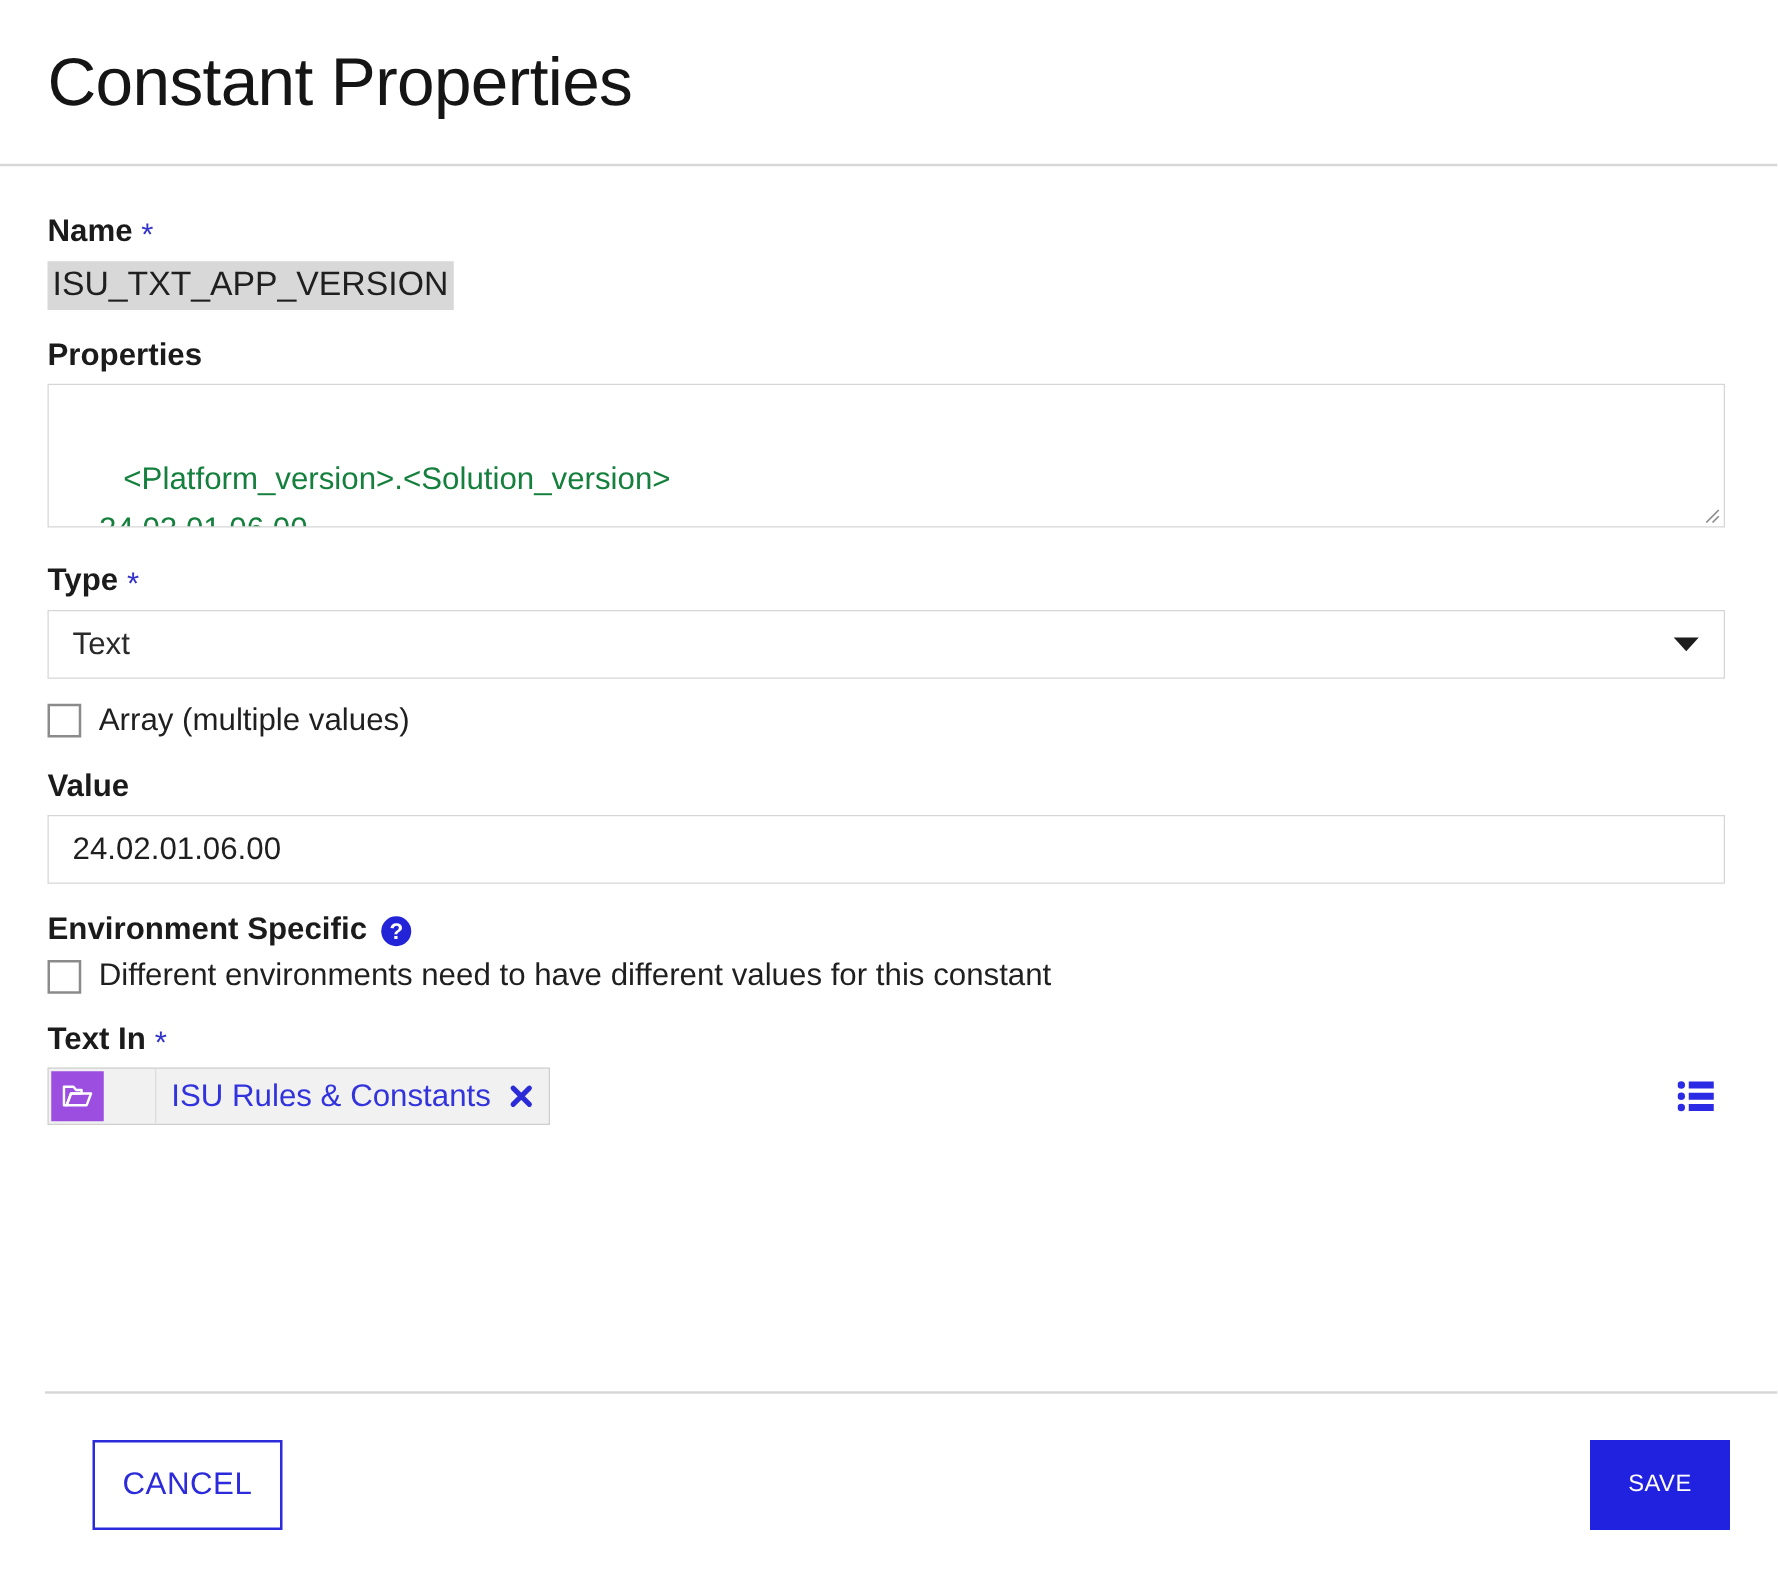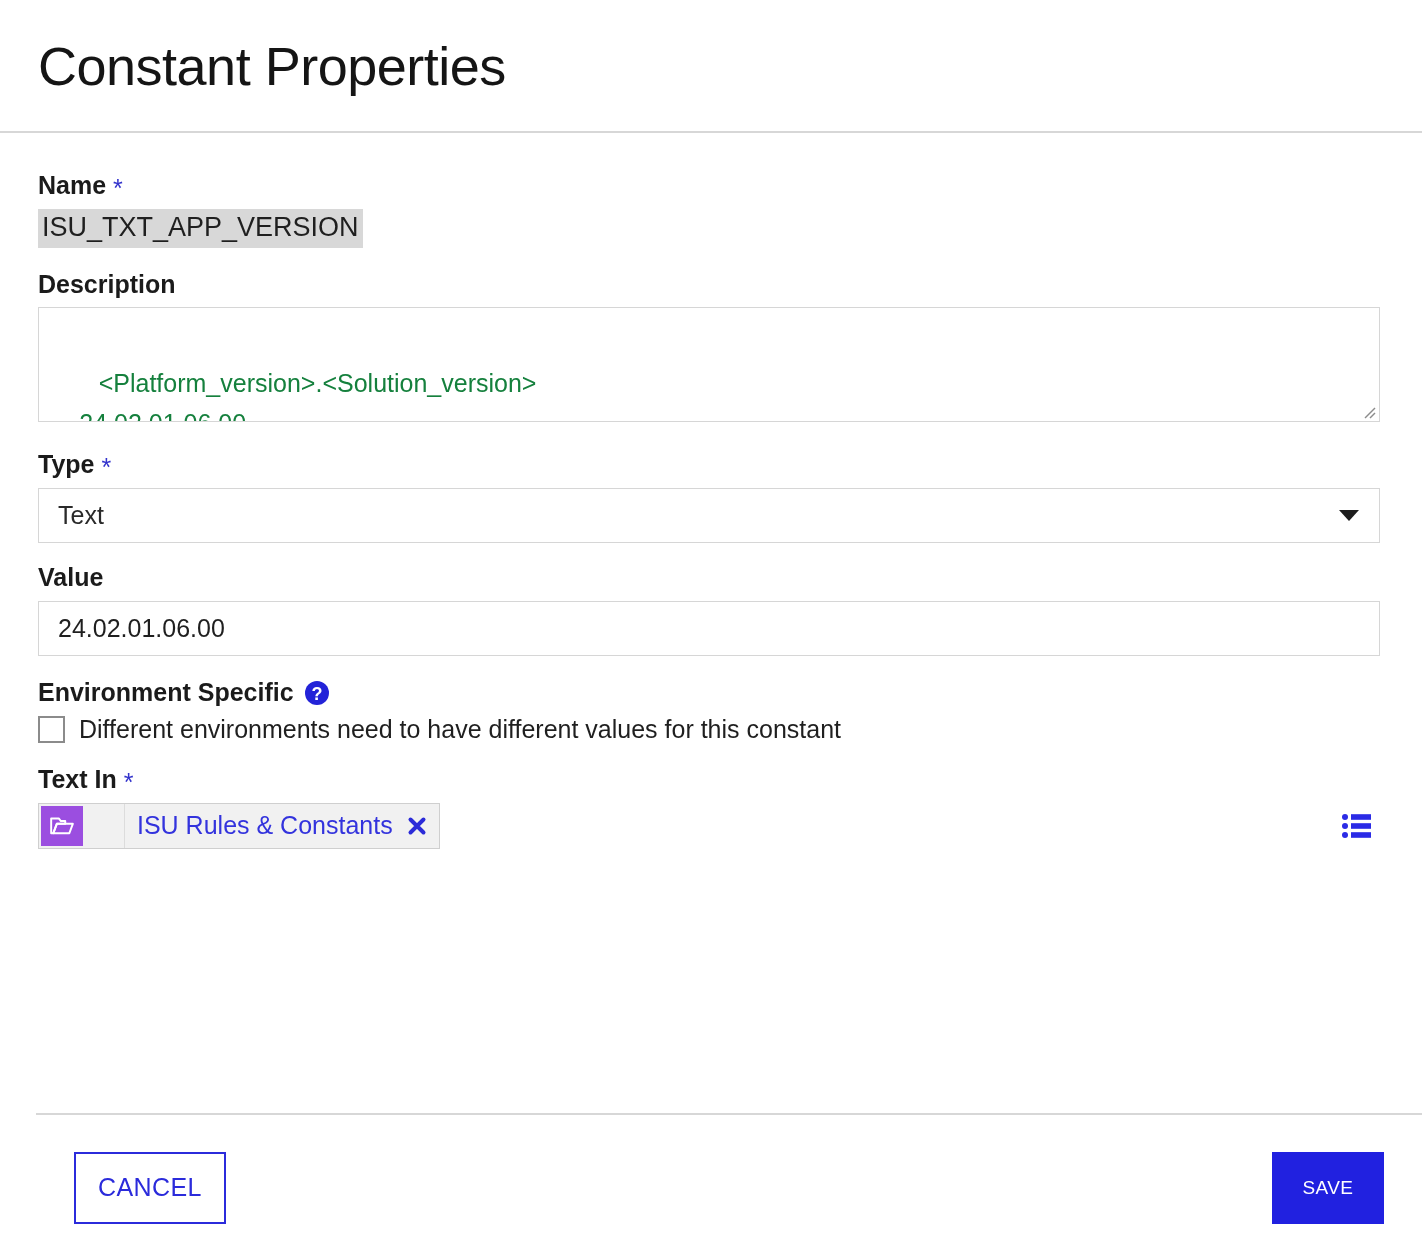--- a/index.html
+++ b/index.html
@@ -268,21 +268,21 @@
 
     
     <div class="field-label">
       <span>Name</span>
       <span class="req-star">*</span>
     </div>
     <div class="name-value">ISU_TXT_APP_VERSION</div>
 
     
     <div class="field-label">
-      <span>Description</span>
+      <span>Properties</span>
     </div>
     <div class="desc-box">
       <span>&lt;Platform_version&gt;.&lt;Solution_version&gt;
  - 24.02.01.06.00</span>
       <svg class="resize-grip" viewBox="0 0 16 16">
         <line x1="15" y1="5" x2="5" y2="15" stroke="#8c8c8c" stroke-width="1.4"></line>
         <line x1="15" y1="10" x2="10" y2="15" stroke="#8c8c8c" stroke-width="1.4"></line>
       </svg>
     </div>
 
@@ -290,20 +290,24 @@
     <div class="field-label">
       <span>Type</span>
       <span class="req-star">*</span>
     </div>
     <div class="select-box">
       <span class="select-value">Text</span>
       <span class="caret"></span>
     </div>
 
     
+    <div class="check-row">
+      <span class="checkbox"></span>
+      <span class="check-label">Array (multiple values)</span>
+    </div>
 
     
     <div class="field-label">
       <span>Value</span>
     </div>
     <div class="text-input">
       <span>24.02.01.06.00</span>
     </div>
 
     

